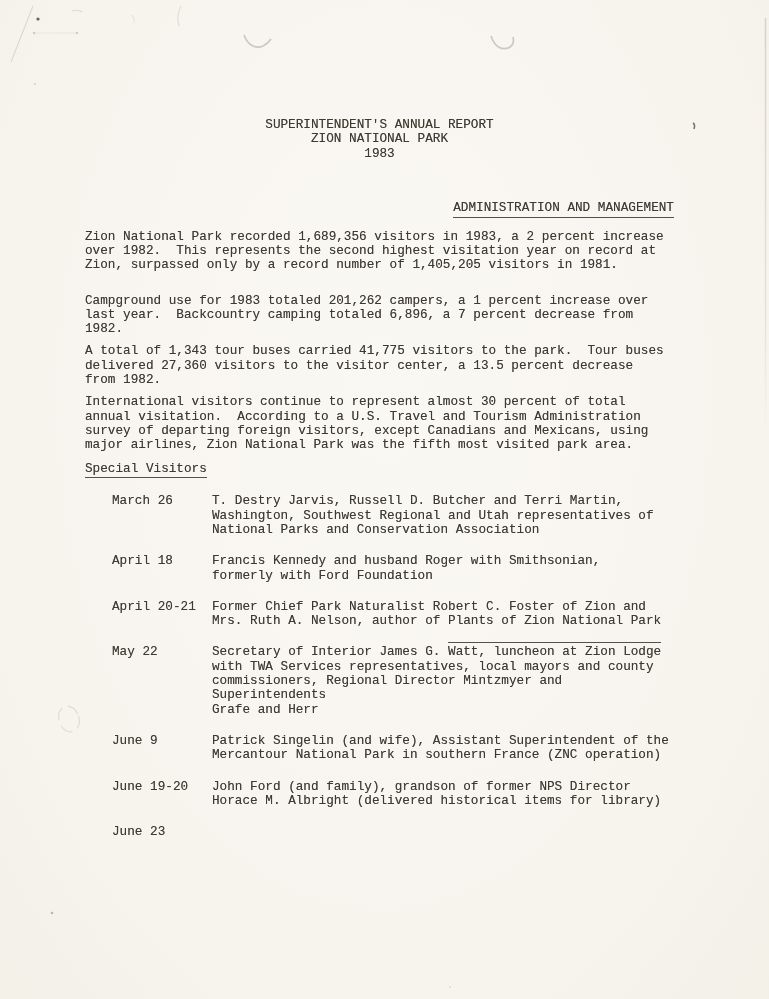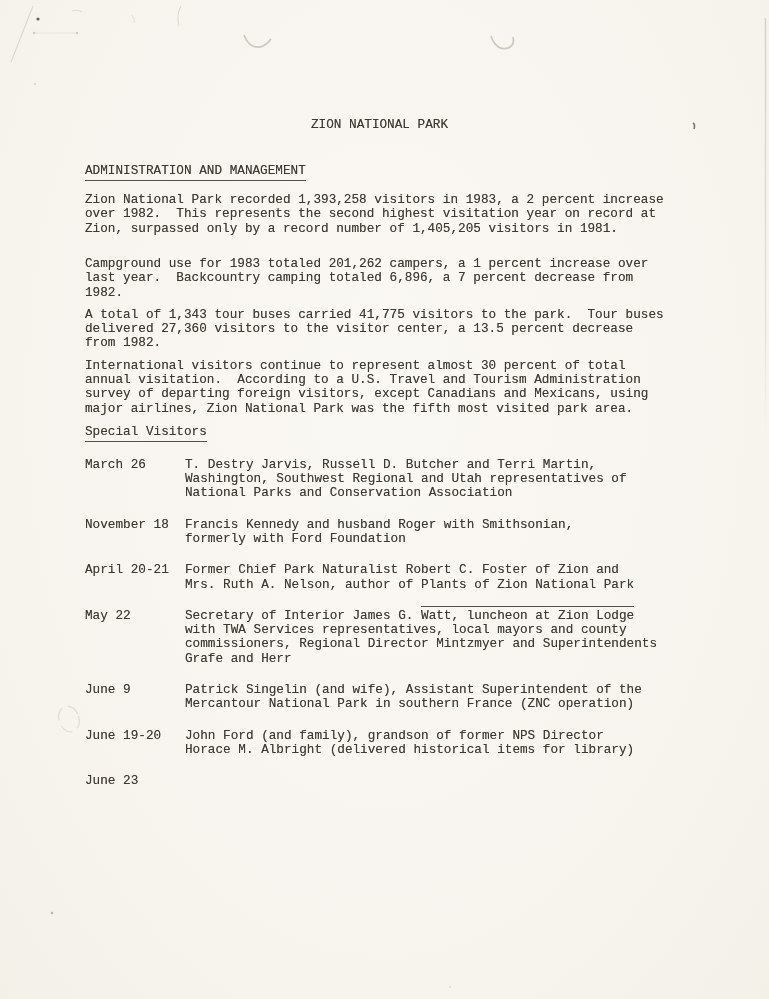--- a/index.html
+++ b/index.html
@@ -19,39 +19,39 @@
     position: absolute;
     inset: 0;
     pointer-events: none;
   }
   .content {
     position: absolute;
     inset: 0;
     padding: 118px 95px 0 85px;
   }
   .title-block { text-align: center; }
-  .heading-wrap { text-align: left; margin-top: 32px; }
+  .heading-wrap { text-align: right; margin-top: 40px; }
   .subheading-wrap { margin-top: 14px; }
   .underline {
     display: inline-block;
     border-bottom: 1.2px solid rgba(62,58,50,0.88);
     padding-bottom: 1.5px;
   }
   .para { white-space: pre-wrap; margin-top: 8px; }
   .para.m12 { margin-top: 12px; }
   .para.m21 { margin-top: 21px; }
   .sv-heading-wrap { margin-top: 9px; }
   .visitor-table {
     margin-top: 16px;
     display: flex;
     flex-direction: column;
     gap: 17px;
   }
   .visitor-row { display: flex; }
-  .v-date { flex: 0 0 100px; white-space: pre; }
+  .v-date { flex: 0 0 100px; white-space: pre; margin-left: 27px; }
   .v-desc { flex: 1; white-space: pre-wrap; }
   .book-title {
     border-bottom: 1.2px solid rgba(62,58,50,0.88);
     padding-bottom: 14px;
   }
 </style>
 </head>
 <body>
 
 <svg class="artifacts" width="769" height="999" viewBox="0 0 769 999">
@@ -82,29 +82,31 @@
 
   <line x1="765.5" y1="18" x2="765.5" y2="440" stroke="url(#edgeFade)" stroke-width="1.4"></line>
 
   <circle cx="52" cy="913" r="1.3" fill="#8a8374" opacity="0.55"></circle>
   <circle cx="450" cy="987" r="1.1" fill="#b0aa9b" opacity="0.3"></circle>
 </svg>
 
 <div class="content">
 
   <header class="title-block">
+    <div>SUPERINTENDENT'S ANNUAL REPORT</div>
     <div>ZION NATIONAL PARK</div>
+    <div>1983</div>
   </header>
 
   <div class="heading-wrap">
     <h1 class="underline" style="font-size:inherit;font-weight:inherit;">ADMINISTRATION AND MANAGEMENT</h1>
   </div>
 
 
-  <p class="para m12">Zion National Park recorded 1,393,258 visitors in 1983, a 2 percent increase
+  <p class="para m12">Zion National Park recorded 1,689,356 visitors in 1983, a 2 percent increase
 over 1982.  This represents the second highest visitation year on record at
 Zion, surpassed only by a record number of 1,405,205 visitors in 1981.</p>
   <p class="para m21">Campground use for 1983 totaled 201,262 campers, a 1 percent increase over
 last year.  Backcountry camping totaled 6,896, a 7 percent decrease from
 1982.</p>
   <p class="para">A total of 1,343 tour buses carried 41,775 visitors to the park.  Tour buses
 delivered 27,360 visitors to the visitor center, a 13.5 percent decrease
 from 1982.</p>
   <p class="para">International visitors continue to represent almost 30 percent of total
 annual visitation.  According to a U.S. Travel and Tourism Administration
@@ -118,21 +120,21 @@
   <div class="visitor-table">
 
     <div class="visitor-row">
       <div class="v-date">March 26</div>
       <div class="v-desc">T. Destry Jarvis, Russell D. Butcher and Terri Martin,
 Washington, Southwest Regional and Utah representatives of
 National Parks and Conservation Association</div>
     </div>
 
     <div class="visitor-row">
-      <div class="v-date">November 18</div>
+      <div class="v-date">April 18</div>
       <div class="v-desc">Francis Kennedy and husband Roger with Smithsonian,
 formerly with Ford Foundation</div>
     </div>
 
     <div class="visitor-row">
       <div class="v-date">April 20-21</div>
       <div class="v-desc"><span>Former Chief Park Naturalist Robert C. Foster of Zion and
 Mrs. Ruth A. Nelson, author of </span><span class="book-title">Plants of Zion National Park</span></div>
     </div>
 

